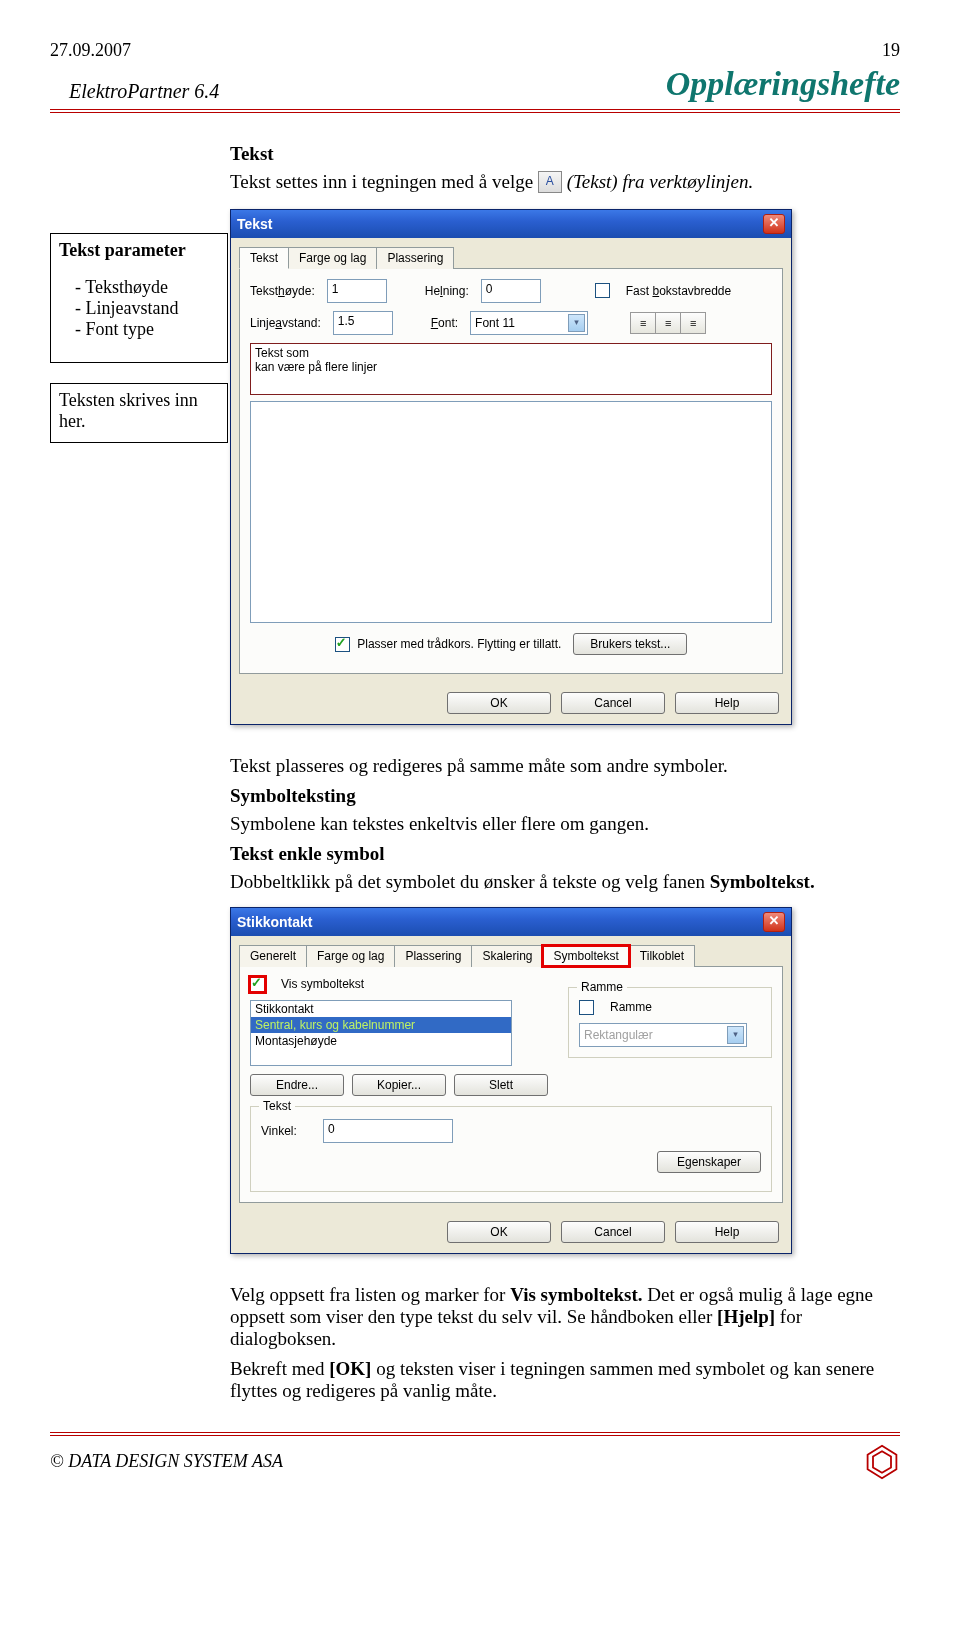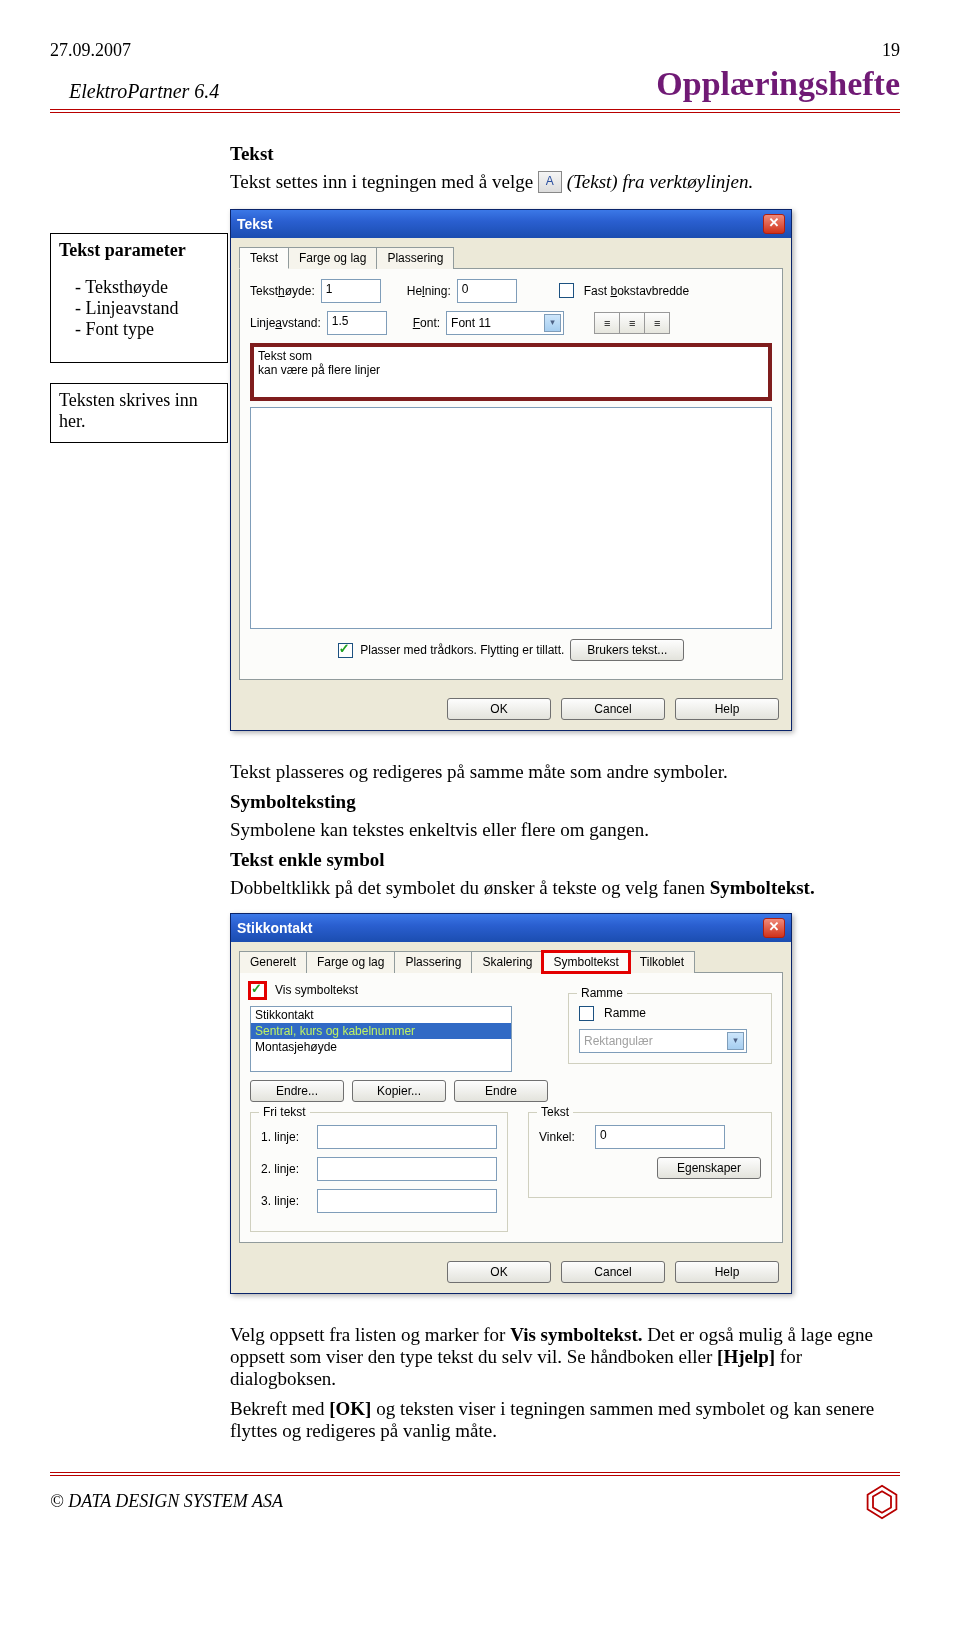--- a/index.html
+++ b/index.html
@@ -31,22 +31,23 @@
     padding-bottom: 6px;
     margin-bottom: 30px;
   }
   .product {
     font-size: 20px;
     font-style: italic;
     margin-left: 19px;
   }
   .title {
     font-size: 34px;
-    color: #701a75;
+    color: #0f766e;
     font-weight: bold;
+    font-style: italic;
     text-align: center;
   }
   .content {
     margin-left: 180px;
     font-size: 19px;
   }
   .section-head {
     font-weight: bold;
     margin-bottom: 6px;
   }
@@ -136,21 +137,21 @@
     z-index: 2;
     border-bottom: 1px solid #fcfcfa;
   }
   .tab.highlight { outline: 3px solid #e30000; outline-offset: -2px; }
   .panel {
     border: 1px solid #919b9c;
     background: #fcfcfa;
     margin: 0 8px 8px 8px;
     padding: 10px;
   }
-  .row { display: flex; align-items: center; gap: 6px; margin-bottom: 8px; }
+  .row { display: flex; align-items: center; gap: 12px; margin-bottom: 8px; }
   .lbl { font-size: 12px; }
   .lbl .u { text-decoration: underline; }
   .input {
     border: 1px solid #7f9db9;
     background: #fff;
     padding: 2px 4px;
     height: 18px;
     font-size: 12px;
   }
   .btn {
@@ -211,21 +212,21 @@
     height: 20px;
     display: inline-flex;
     align-items: center;
     justify-content: center;
     border-right: 1px solid #999;
     background: linear-gradient(#fdfdfd,#e6e6de);
     font-size: 11px;
   }
   .toggle3 span:last-child { border-right: none; }
   .textarea-top {
-    border: 4px solid #7f1d1d;
+    border: 1px solid #7f1d1d;
     background: #fff;
     height: 46px;
     padding: 2px 4px;
     font-size: 12px;
     margin-bottom: 6px;
     overflow-y: scroll;
   }
   .big-area {
     border: 1px solid #7f9db9;
     background: #fff;
@@ -408,58 +409,41 @@
               <span class="lbl">Vis symboltekst</span>
             </div>
             <div class="listbox">
               <div class="opt">Stikkontakt</div>
               <div class="opt sel">Sentral, kurs og kabelnummer</div>
               <div class="opt">Montasjehøyde</div>
             </div>
             <div class="smallbtns">
               <span class="btn" style="min-width:60px;">Endre...</span>
               <span class="btn" style="min-width:60px;">Kopier...</span>
-              <span class="btn" style="min-width:60px;">Endre</span>
+              <span class="btn" style="min-width:60px;">Slett</span>
             </div>
           </div>
           <div class="col">
             <div class="groupbox">
               <span class="legend">Ramme</span>
               <div class="row">
                 <span class="checkbox"></span>
                 <span class="lbl">Ramme</span>
               </div>
               <div class="dropdown greyed" style="width:160px;">
                 <span>Rektangulær</span>
                 <span class="arrow">▾</span>
               </div>
             </div>
           </div>
         </div>
 
         <div class="cols2">
           <div class="col">
             <div class="groupbox">
-              <span class="legend">Fri tekst</span>
-              <div class="row">
-                  <span class="lbl" style="width:50px;">1. linje:</span>
-                  <span class="input" style="width:170px;"></span>
-                </div>
-              <div class="row">
-                  <span class="lbl" style="width:50px;">2. linje:</span>
-                  <span class="input" style="width:170px;"></span>
-                </div>
-              <div class="row">
-                  <span class="lbl" style="width:50px;">3. linje:</span>
-                  <span class="input" style="width:170px;"></span>
-                </div>
-            </div>
-          </div>
-          <div class="col">
-            <div class="groupbox">
               <span class="legend">Tekst</span>
               <div class="row">
                 <span class="lbl" style="width:50px;">Vinkel:</span>
                 <span class="input" style="width:120px;">0</span>
               </div>
               <div class="row" style="justify-content:flex-end;">
                 <span class="btn">Egenskaper</span>
               </div>
             </div>
           </div>

